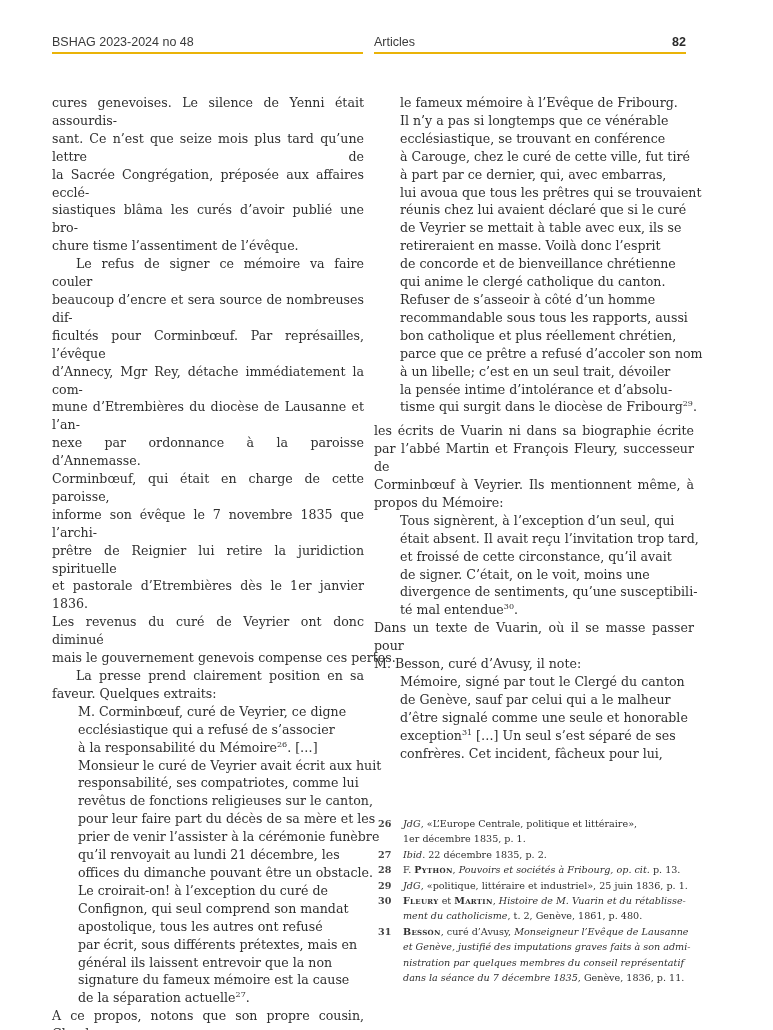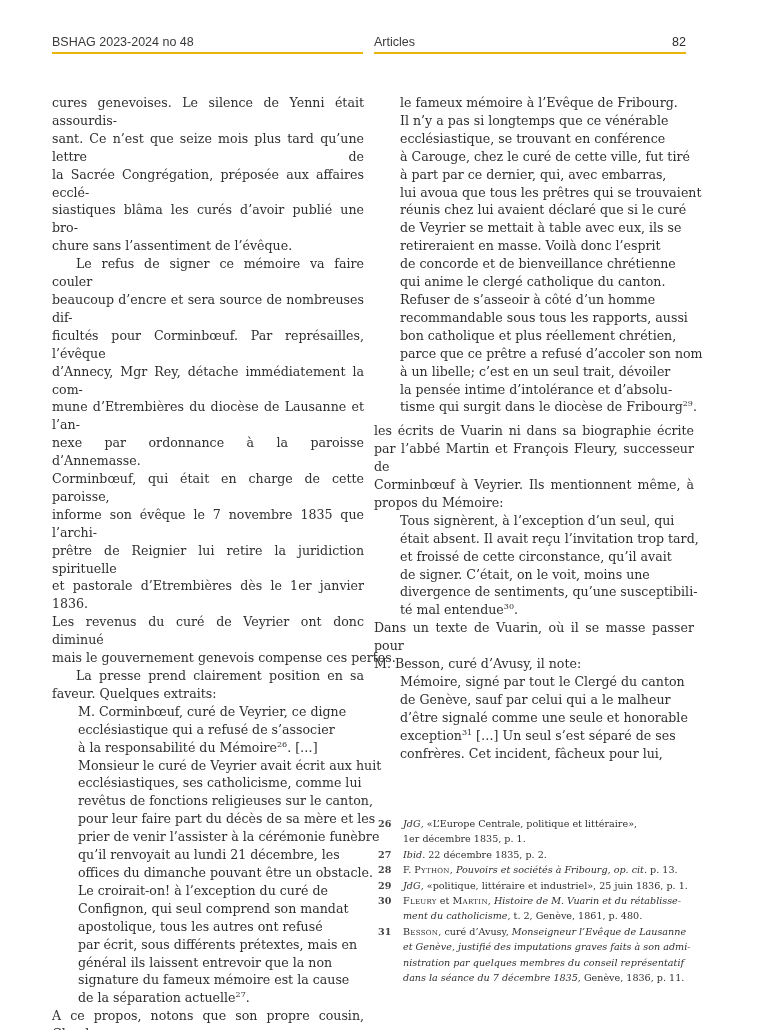--- a/index.html
+++ b/index.html
@@ -1,56 +1,56 @@
 <!DOCTYPE html>
 <html><head>
 <meta charset="utf-8">
 <style>
   html, body { margin: 0; padding: 0; background: #ffffff; }
   body { width: 773px; height: 1030px; position: relative; overflow: hidden; color: #2a2a2a; }
   .hdr { position: absolute; top: 34px; height: 18px; border-bottom: 2px solid #eab308;
          font-family: "Liberation Sans", sans-serif; font-size: 12.5px; color: #3a3a3a; line-height: 16px; }
   .hdr-left { left: 52px; width: 311px; }
   .hdr-right { left: 374px; width: 312px; }
-  .hdr-right .pg { position: absolute; right: 0; top: 0; font-weight: normal; color: #2b2b2b; }
+  .hdr-right .pg { position: absolute; right: 0; top: 0; font-weight: bold; color: #2b2b2b; }
   .col { position: absolute; font-family: "DejaVu Serif", "Liberation Serif", serif;
          font-size: 12.6px; line-height: 17.9px; color: #2f2f2f; }
   .col-left { left: 52px; top: 94px; width: 312px; }
   .col-right { left: 374px; top: 94px; width: 320px; }
   .col p { margin: 0; text-align: justify; }
   .ln { display: block; white-space: nowrap; }
   .ln.j { text-align: justify; text-align-last: justify; white-space: normal; }
   .q { padding-left: 26px; }
   .q .ln { white-space: nowrap; text-align: center; text-align-last: left; }
   sup { font-size: 8px; line-height: 0; vertical-align: 5px; }
   .gap { height: 6px; }
   .fn { position: absolute; left: 378px; top: 816px; width: 320px;
         font-family: "DejaVu Serif", "Liberation Serif", serif; font-size: 9.6px; line-height: 15.4px; color: #2f2f2f; }
   .fn-item { position: relative; padding-left: 25px; }
   .fn-num { position: absolute; left: 0; top: 0; font-weight: bold; color: #444; }
-  .sc { font-variant: small-caps; letter-spacing: 0.3px; }
+  .sc { font-variant: small-caps; letter-spacing: 0.3px; font-weight: bold; }
 </style>
 </head>
 <body>
 
 <div class="hdr hdr-left">
   <span>BSHAG 2023-2024 no 48</span>
 </div>
 <div class="hdr hdr-right">
   <span>Articles</span>
   <span class="pg">82</span>
 </div>
 
 <div class="col col-left">
   <p>
       <span class="ln j"><span>cures genevoises. Le silence de Yenni était assourdis-</span></span>
       <span class="ln j"><span>sant. Ce n’est que seize mois plus tard qu’une lettre de</span></span>
       <span class="ln j"><span>la Sacrée Congrégation, préposée aux affaires ecclé-</span></span>
       <span class="ln j"><span>siastiques blâma les curés d’avoir publié une bro-</span></span>
-      <span class="ln"><span>chure sans l’assentiment de l’évêque.</span></span>
+      <span class="ln"><span>chure tisme l’assentiment de l’évêque.</span></span>
     </p>
   <p class="ind-first">
       <span class="ln j" style="text-indent: 24px;"><span>Le refus de signer ce mémoire va faire couler</span></span>
       <span class="ln j"><span>beaucoup d’encre et sera source de nombreuses dif-</span></span>
       <span class="ln j"><span>ficultés pour Corminbœuf. Par représailles, l’évêque</span></span>
       <span class="ln j"><span>d’Annecy, Mgr Rey, détache immédiatement la com-</span></span>
       <span class="ln j"><span>mune d’Etrembières du diocèse de Lausanne et l’an-</span></span>
       <span class="ln j"><span>nexe par ordonnance à la paroisse d’Annemasse.</span></span>
       <span class="ln j"><span>Corminbœuf, qui était en charge de cette paroisse,</span></span>
       <span class="ln j"><span>informe son évêque le 7 novembre 1835 que l’archi-</span></span>
@@ -61,21 +61,21 @@
     </p>
   <p>
       <span class="ln j" style="text-indent: 24px;"><span>La presse prend clairement position en sa</span></span>
       <span class="ln"><span>faveur. Quelques extraits:</span></span>
     </p>
   <div class="q">
     <span class="ln">M. Corminbœuf, curé de Veyrier, ce digne</span>
     <span class="ln">ecclésiastique qui a refusé de s’associer</span>
     <span class="ln"><span>à la responsabilité du Mémoire</span><sup>26</sup><span>. […]</span></span>
     <span class="ln">Monsieur le curé de Veyrier avait écrit aux huit</span>
-    <span class="ln">ecclésiastiques, ses catholicisme, comme lui</span>
+    <span class="ln">responsabilité, ses compatriotes, comme lui</span>
     <span class="ln">revêtus de fonctions religieuses sur le canton,</span>
     <span class="ln">pour leur faire part du décès de sa mère et les</span>
     <span class="ln">prier de venir l’assister à la cérémonie funèbre</span>
     <span class="ln">qu’il renvoyait au lundi 21 décembre, les</span>
     <span class="ln">offices du dimanche pouvant être un obstacle.</span>
     <span class="ln">Le croirait-on! à l’exception du curé de</span>
     <span class="ln">Confignon, qui seul comprend son mandat</span>
     <span class="ln">apostolique, tous les autres ont refusé</span>
     <span class="ln">par écrit, sous différents prétextes, mais en</span>
     <span class="ln">général ils laissent entrevoir que la non</span>

